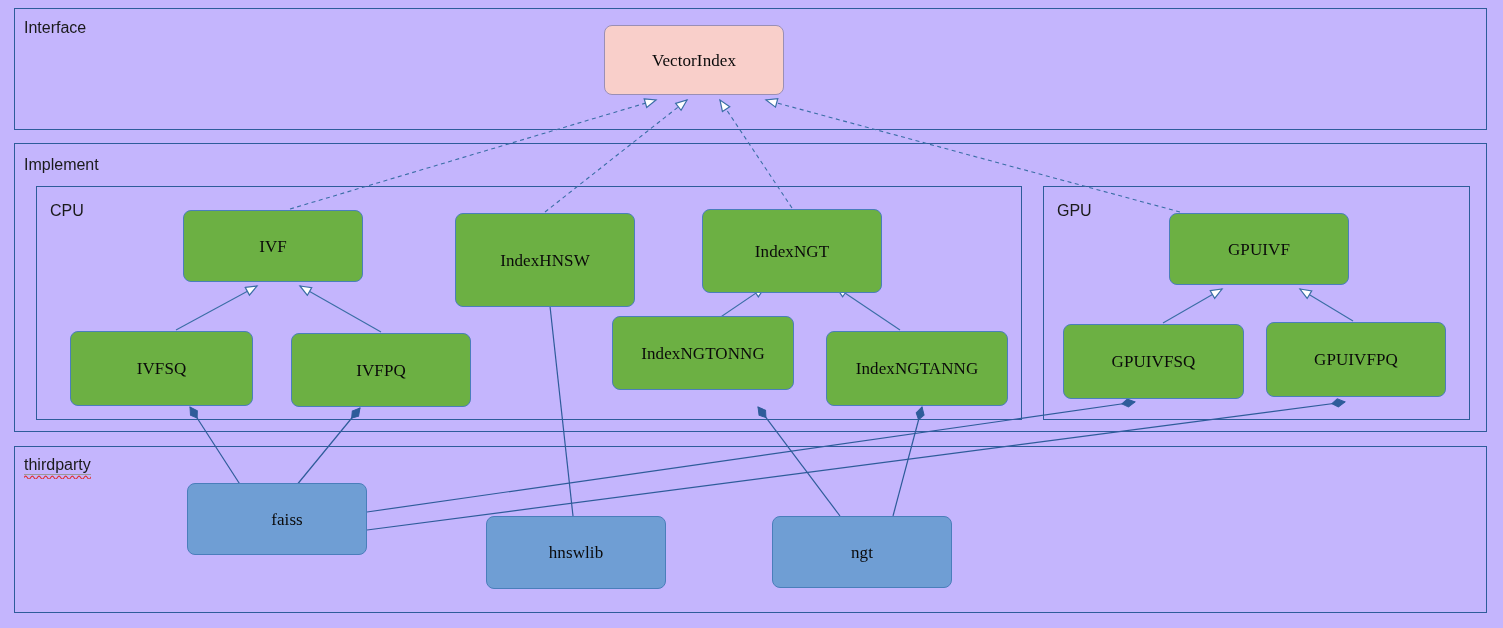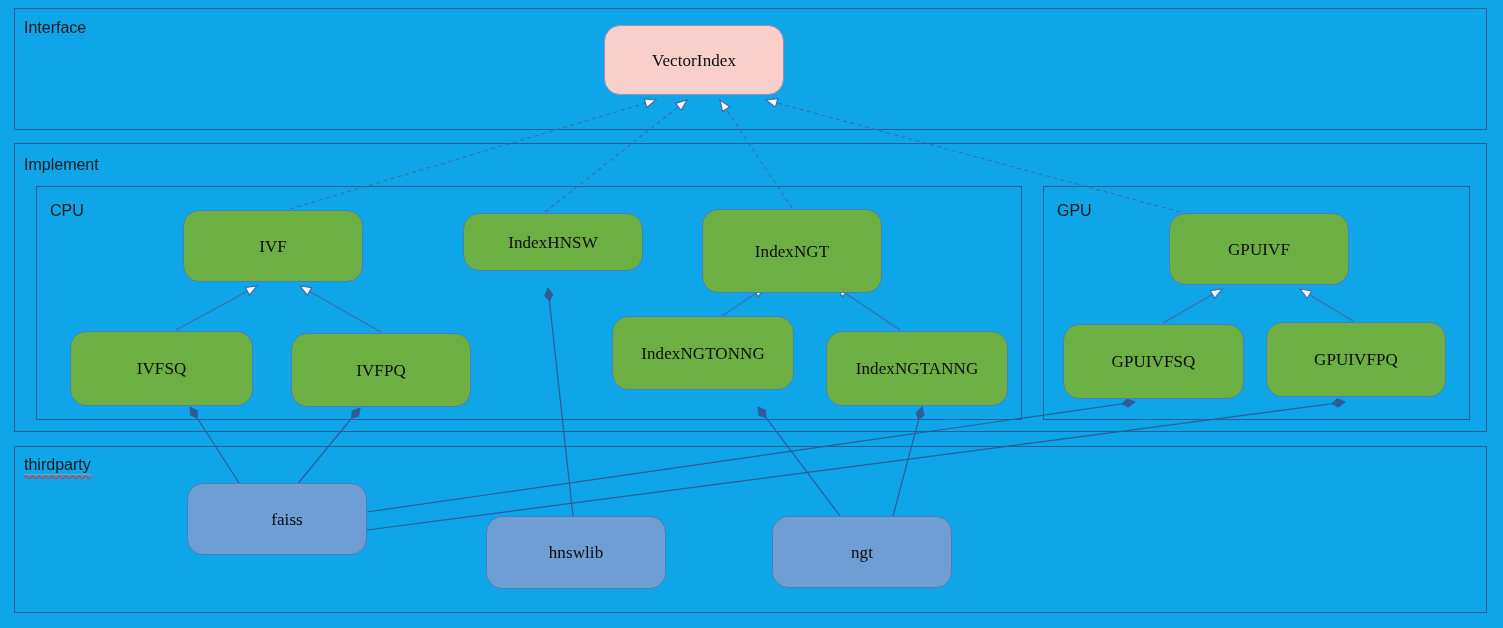--- a/index.html
+++ b/index.html
@@ -5,21 +5,21 @@
 <style>
   html, body {
     margin: 0;
     padding: 0;
     background: #ffffff;
   }
   #canvas {
     position: relative;
     width: 1503px;
     height: 628px;
-    background: #0ea5e9;
+    background: #c4b5fd;
     font-family: "Liberation Serif", serif;
     overflow: hidden;
   }
   .container-box {
     position: absolute;
     border: 1.6px solid #2e5c9a;
     background: transparent;
     box-sizing: border-box;
   }
   .container-label {
@@ -37,21 +37,21 @@
   .squiggle {
     position: absolute;
     left: 0;
     bottom: -5px;
     width: 100%;
     height: 5px;
   }
   .node {
     position: absolute;
     border: 1.3px solid #4a7ebb;
-    border-radius: 16px;
+    border-radius: 8px;
     box-sizing: border-box;
     display: flex;
     align-items: center;
     justify-content: center;
     font-family: "Liberation Serif", serif;
     font-size: 17px;
     color: #0a0a0a;
     line-height: 1;
     letter-spacing: 0.1px;
   }
@@ -117,21 +117,21 @@
       </g>
   </svg>
 
   <div id="nodes">
       <div class="node pink" style="left: 604px; top: 25px; width: 180px; height: 70px;">
         <span>VectorIndex</span>
       </div>
       <div class="node green" style="left: 183px; top: 210px; width: 180px; height: 72px;">
         <span>IVF</span>
       </div>
-      <div class="node green" style="left: 455px; top: 213px; width: 180px; height: 58px; margin-left: 8px;">
+      <div class="node green" style="left: 455px; top: 213px; width: 180px; height: 94px;">
         <span>IndexHNSW</span>
       </div>
       <div class="node green" style="left: 702px; top: 209px; width: 180px; height: 84px;">
         <span>IndexNGT</span>
       </div>
       <div class="node green" style="left: 70px; top: 331px; width: 183px; height: 75px;">
         <span>IVFSQ</span>
       </div>
       <div class="node green" style="left: 291px; top: 333px; width: 180px; height: 74px;">
         <span>IVFPQ</span>

